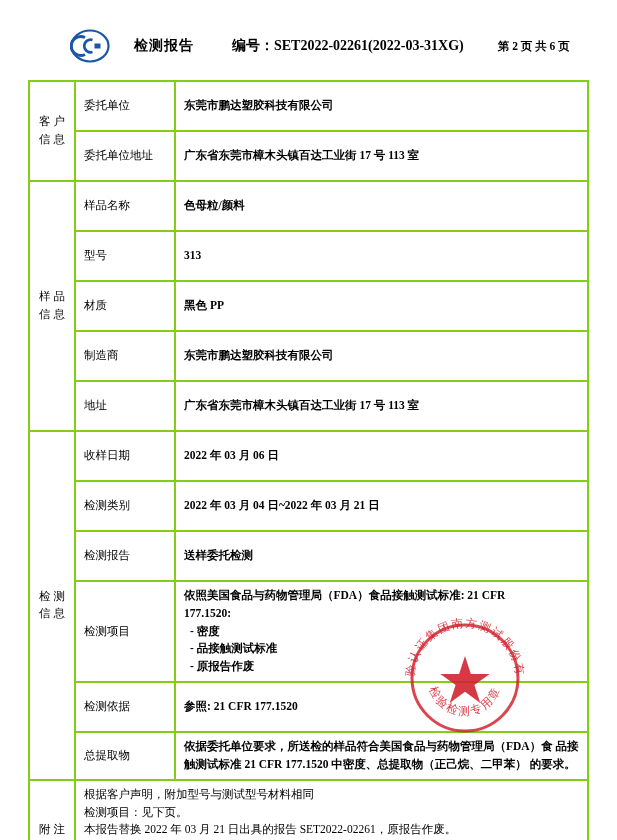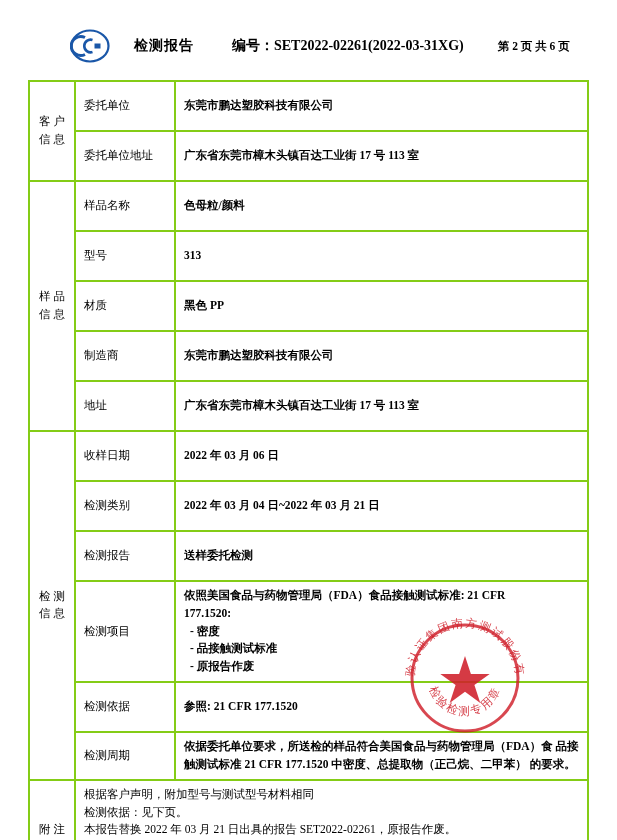--- a/index.html
+++ b/index.html
@@ -215,37 +215,37 @@
             <span class="ln sub">- 品接触测试标准</span>
             <span class="ln sub">- 原报告作废</span>
           </div>
         </td>
       </tr>
       <tr>
         <td class="lbl tall">检测依据</td>
         <td class="val tall">参照: 21 CFR 177.1520</td>
       </tr>
       <tr>
-        <td class="lbl">检测周期</td>
+        <td class="lbl">总提取物</td>
         <td class="val">
           <span class="ln">依据委托单位要求，所送检的样品符合美国食品与药物管理局（FDA）食</span>
           <span class="ln">品接触测试标准 21 CFR 177.1520 中密度、总提取物（正己烷、二甲苯）</span>
           <span class="ln">的要求。</span>
         </td>
       </tr>
 
       <tr>
         <td class="sec">
           <div class="sec-inner">
             <span>附 注</span>
           </div>
         </td>
         <td class="remarks" colspan="2">
           <span class="ln">根据客户声明，附加型号与测试型号材料相同</span>
-          <span class="ln">检测依据：见下页。</span>
+          <span class="ln">检测项目：见下页。</span>
           <span class="ln">本报告替换 2022 年 03 月 21 日出具的报告 SET2022-02261，原报告作废。</span>
           <span class="ln">检测结论：</span>
           <span class="ln">增加附加型号。</span>
         </td>
       </tr>
 
     </tbody>
   </table>
 
   <div class="stamp">

